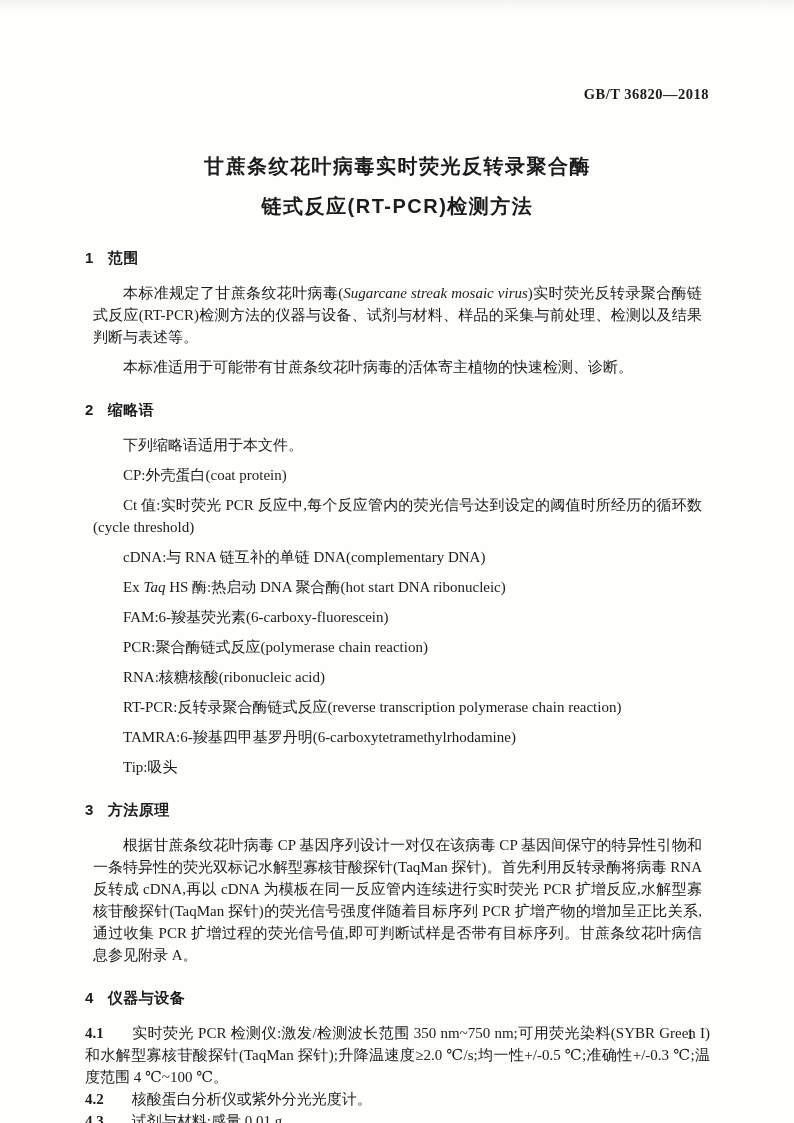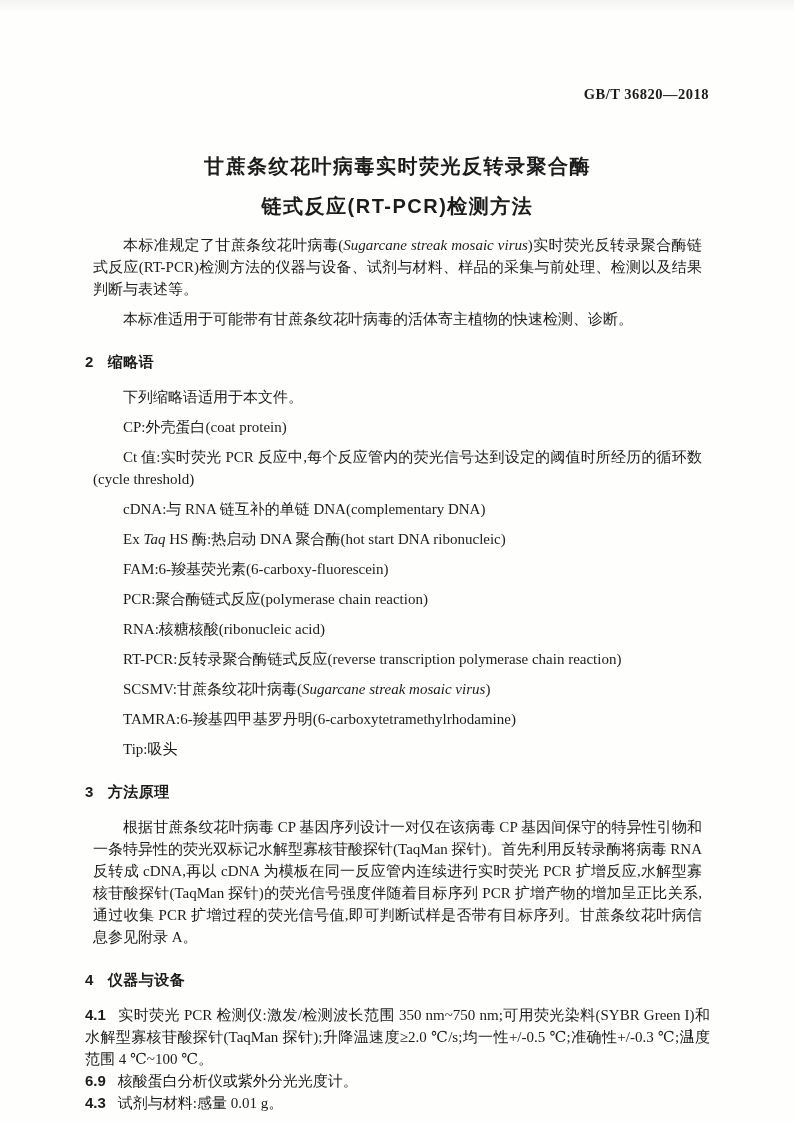--- a/index.html
+++ b/index.html
@@ -43,69 +43,69 @@
   h2.sec .sec-num{display:inline-block;margin-right:14px;}
   p.body{
     font-size:15px;line-height:22px;
     margin:8px;text-align:justify;
     word-break:break-word;
   }
   p.indent{text-indent:2em;}
   .it{font-style:italic;}
   p.clause{font-size:15px;line-height:22px;margin:0;text-align:justify;}
   .clause-num{
-    font-family:Liberation Sans, sans-serif;
-    font-weight:bold;display:inline-block;margin-right:12px;
+    font-family:Liberation Serif, serif;
+    font-weight:bold;display:inline-block;margin-right:28px;
   }
   .page-number{
     position:absolute;top:1026px;right:100px;
     font-size:14.5px;
   }
 </style>
 </head>
 <body>
 
 <div class="page">
 
   <div class="header-code">GB/T 36820—2018</div>
 
   <div class="content">
 
     <div class="doc-title">
       <div>甘蔗条纹花叶病毒实时荧光反转录聚合酶</div>
       <div>链式反应(RT-PCR)检测方法</div>
     </div>
 
+    <h2 class="sec"><span class="sec-num">1</span><span>范围</span></h2>
 
     <p class="body indent"><span>本标准规定了甘蔗条纹花叶病毒(</span><span class="it">Sugarcane streak mosaic virus</span><span>)实时荧光反转录聚合酶链式反应(RT-PCR)检测方法的仪器与设备、试剂与材料、样品的采集与前处理、检测以及结果判断与表述等。</span></p>
     <p class="body indent">本标准适用于可能带有甘蔗条纹花叶病毒的活体寄主植物的快速检测、诊断。</p>
 
     <h2 class="sec"><span class="sec-num">2</span><span>缩略语</span></h2>
 
     <p class="body indent">下列缩略语适用于本文件。</p>
 
     <p class="body indent"><span>CP:外壳蛋白(coat protein)</span></p>
     <p class="body indent"><span>Ct 值:实时荧光 PCR 反应中,每个反应管内的荧光信号达到设定的阈值时所经历的循环数(cycle threshold)</span></p>
     <p class="body indent"><span>cDNA:与 RNA 链互补的单链 DNA(complementary DNA)</span></p>
     <p class="body indent"><span>Ex </span><span class="it">Taq</span><span> HS 酶:热启动 DNA 聚合酶(hot start DNA ribonucleic)</span></p>
     <p class="body indent"><span>FAM:6-羧基荧光素(6-carboxy-fluorescein)</span></p>
     <p class="body indent"><span>PCR:聚合酶链式反应(polymerase chain reaction)</span></p>
     <p class="body indent"><span>RNA:核糖核酸(ribonucleic acid)</span></p>
     <p class="body indent"><span>RT-PCR:反转录聚合酶链式反应(reverse transcription polymerase chain reaction)</span></p>
-    <p class="body indent"><span>SCSMV:甘蔗条纹花叶病毒(</span><span class="it">Sugarcane streak mosaic virus</span><span>)</span></p>
     <p class="body indent"><span>TAMRA:6-羧基四甲基罗丹明(6-carboxytetramethylrhodamine)</span></p>
     <p class="body indent"><span>Tip:吸头</span></p>
 
     <h2 class="sec"><span class="sec-num">3</span><span>方法原理</span></h2>
 
     <p class="body indent">根据甘蔗条纹花叶病毒 CP 基因序列设计一对仅在该病毒 CP 基因间保守的特异性引物和一条特异性的荧光双标记水解型寡核苷酸探针(TaqMan 探针)。首先利用反转录酶将病毒 RNA 反转成 cDNA,再以 cDNA 为模板在同一反应管内连续进行实时荧光 PCR 扩增反应,水解型寡核苷酸探针(TaqMan 探针)的荧光信号强度伴随着目标序列 PCR 扩增产物的增加呈正比关系,通过收集 PCR 扩增过程的荧光信号值,即可判断试样是否带有目标序列。甘蔗条纹花叶病信息参见附录 A。</p>
 
     <h2 class="sec"><span class="sec-num">4</span><span>仪器与设备</span></h2>
 
     <p class="clause"><span class="clause-num">4.1</span><span>实时荧光 PCR 检测仪:激发/检测波长范围 350 nm~750 nm;可用荧光染料(SYBR Green I)和水解型寡核苷酸探针(TaqMan 探针);升降温速度≥2.0 ℃/s;均一性+/-0.5 ℃;准确性+/-0.3 ℃;温度范围 4 ℃~100 ℃。</span></p>
-    <p class="clause"><span class="clause-num">6.9</span><span>核酸蛋白分析仪或紫外分光光度计。</span></p>
+    <p class="clause"><span class="clause-num">4.2</span><span>核酸蛋白分析仪或紫外分光光度计。</span></p>
     <p class="clause"><span class="clause-num">4.3</span><span>试剂与材料:感量 0.01 g。</span></p>
 
   </div>
 
   <div class="page-number">1</div>
 
 </div>
 
 </body></html>

